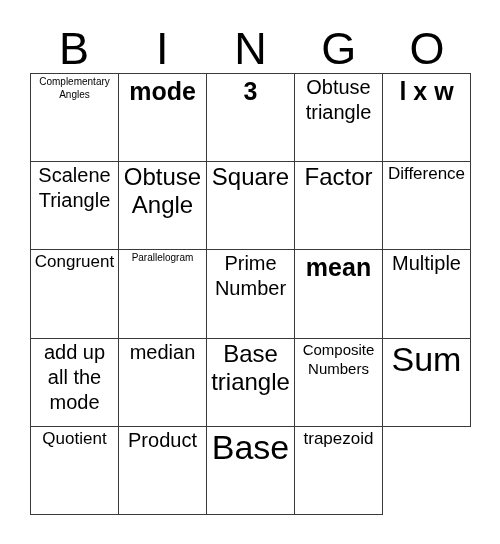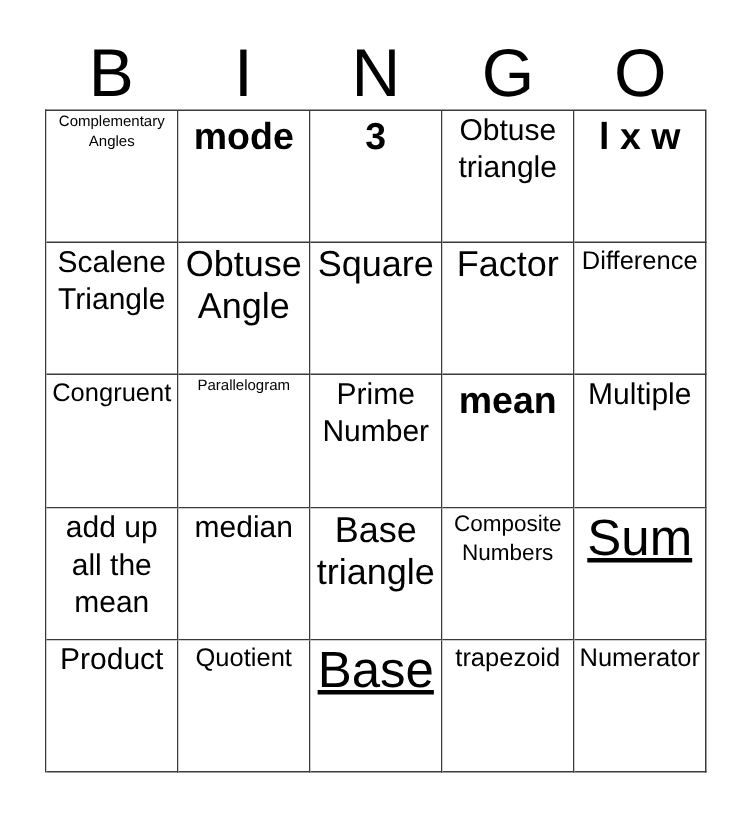--- a/index.html
+++ b/index.html
@@ -83,21 +83,21 @@
     word-break: normal;
   }
 
   
   .sz-xs  { font-size: 10px;  line-height: 13px; }
   .sz-s   { font-size: 15px;  line-height: 19px; }
   .sz-m   { font-size: 17px;  line-height: 21px; }
   .sz-ml  { font-size: 20px;  line-height: 25px; }
   .sz-l   { font-size: 24px;  line-height: 28px; }
   .sz-xl  { font-size: 25px;  line-height: 33px; font-weight: bold; }
-  .sz-xxl { font-size: 34px;  line-height: 38px; text-decoration: underline; }
+  .sz-xxl { font-size: 34px;  line-height: 38px; }
 </style>
 </head>
 <body>
 
 <div id="card-root">
 
   <div id="bingo-header">
     <div class="header-letter">B</div>
     <div class="header-letter">I</div>
     <div class="header-letter">N</div>
@@ -151,46 +151,43 @@
       </div>
       <div class="bingo-cell">
         <span class="cell-text sz-xl">mean</span>
       </div>
       <div class="bingo-cell">
         <span class="cell-text sz-ml">Multiple</span>
       </div>
       <div class="bingo-cell">
         <span class="cell-text sz-ml">add up
 all the
-mean</span>
+mode</span>
       </div>
       <div class="bingo-cell">
         <span class="cell-text sz-ml">median</span>
       </div>
       <div class="bingo-cell">
         <span class="cell-text sz-l">Base
 triangle</span>
       </div>
       <div class="bingo-cell">
         <span class="cell-text sz-s">Composite
 Numbers</span>
       </div>
       <div class="bingo-cell">
         <span class="cell-text sz-xxl">Sum</span>
       </div>
       <div class="bingo-cell">
-        <span class="cell-text sz-ml">Product</span>
+        <span class="cell-text sz-m">Quotient</span>
       </div>
       <div class="bingo-cell">
-        <span class="cell-text sz-m">Quotient</span>
+        <span class="cell-text sz-ml">Product</span>
       </div>
       <div class="bingo-cell">
         <span class="cell-text sz-xxl">Base</span>
       </div>
       <div class="bingo-cell">
         <span class="cell-text sz-m">trapezoid</span>
       </div>
-      <div class="bingo-cell">
-        <span class="cell-text sz-m">Numerator</span>
-      </div>
     </div>
 
 </div>
 
 </body></html>

